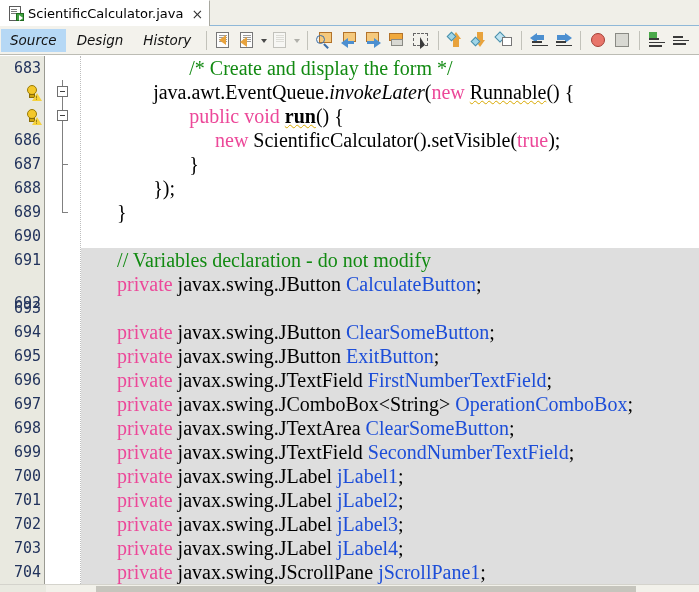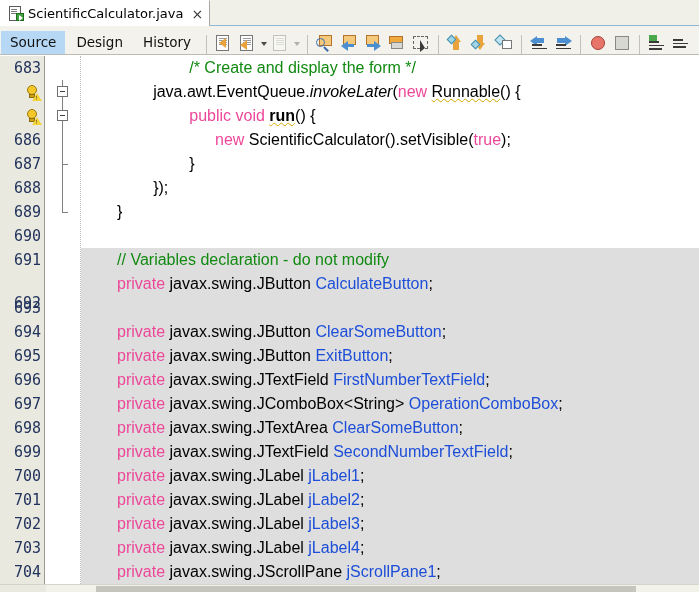--- a/index.html
+++ b/index.html
@@ -68,21 +68,21 @@
     line-height: 1; cursor: pointer;
     font-family: "DejaVu Sans", sans-serif;
   }
 
   
   #toolbar {
     position: absolute; left: 0; top: 26px;
     width: 699px; height: 29px;
     background: #f3f2ec;
     border-bottom: 1px solid #bcbcb4;
-    display: flex; align-items: flex-end;
+    display: flex; align-items: center; font-style: italic;
   }
   .view-tab {
     font-size: 13.5px; color: #111;
     padding: 3px 9px 4px 9px;
     margin: 0 1px;
     white-space: nowrap;
     font-family: "DejaVu Sans", sans-serif;
     cursor: default;
   }
   .view-tab.sel {
@@ -275,22 +275,22 @@
   }
   .guard-bg {
     position: absolute; left: 0;
     width: 618px;
     background: #dedede;
   }
   .cline {
     position: absolute; left: 0;
     height: 24px; line-height: 24px;
     white-space: pre;
-    font-family: Liberation Sans, sans-serif;
-    font-size: 16px;
+    font-family: Liberation Serif, serif;
+    font-size: 20px;
     color: #000000;
   }
   .kw   { color: #ec4899; }
   .cmt  { color: #128a12; }
   .fld  { color: #1d4ed8; }
   .mth  { font-style: italic; color: #000000; }
   .bld  { font-weight: bold; }
   .sq   {
     text-decoration: underline;
     text-decoration-style: wavy;

